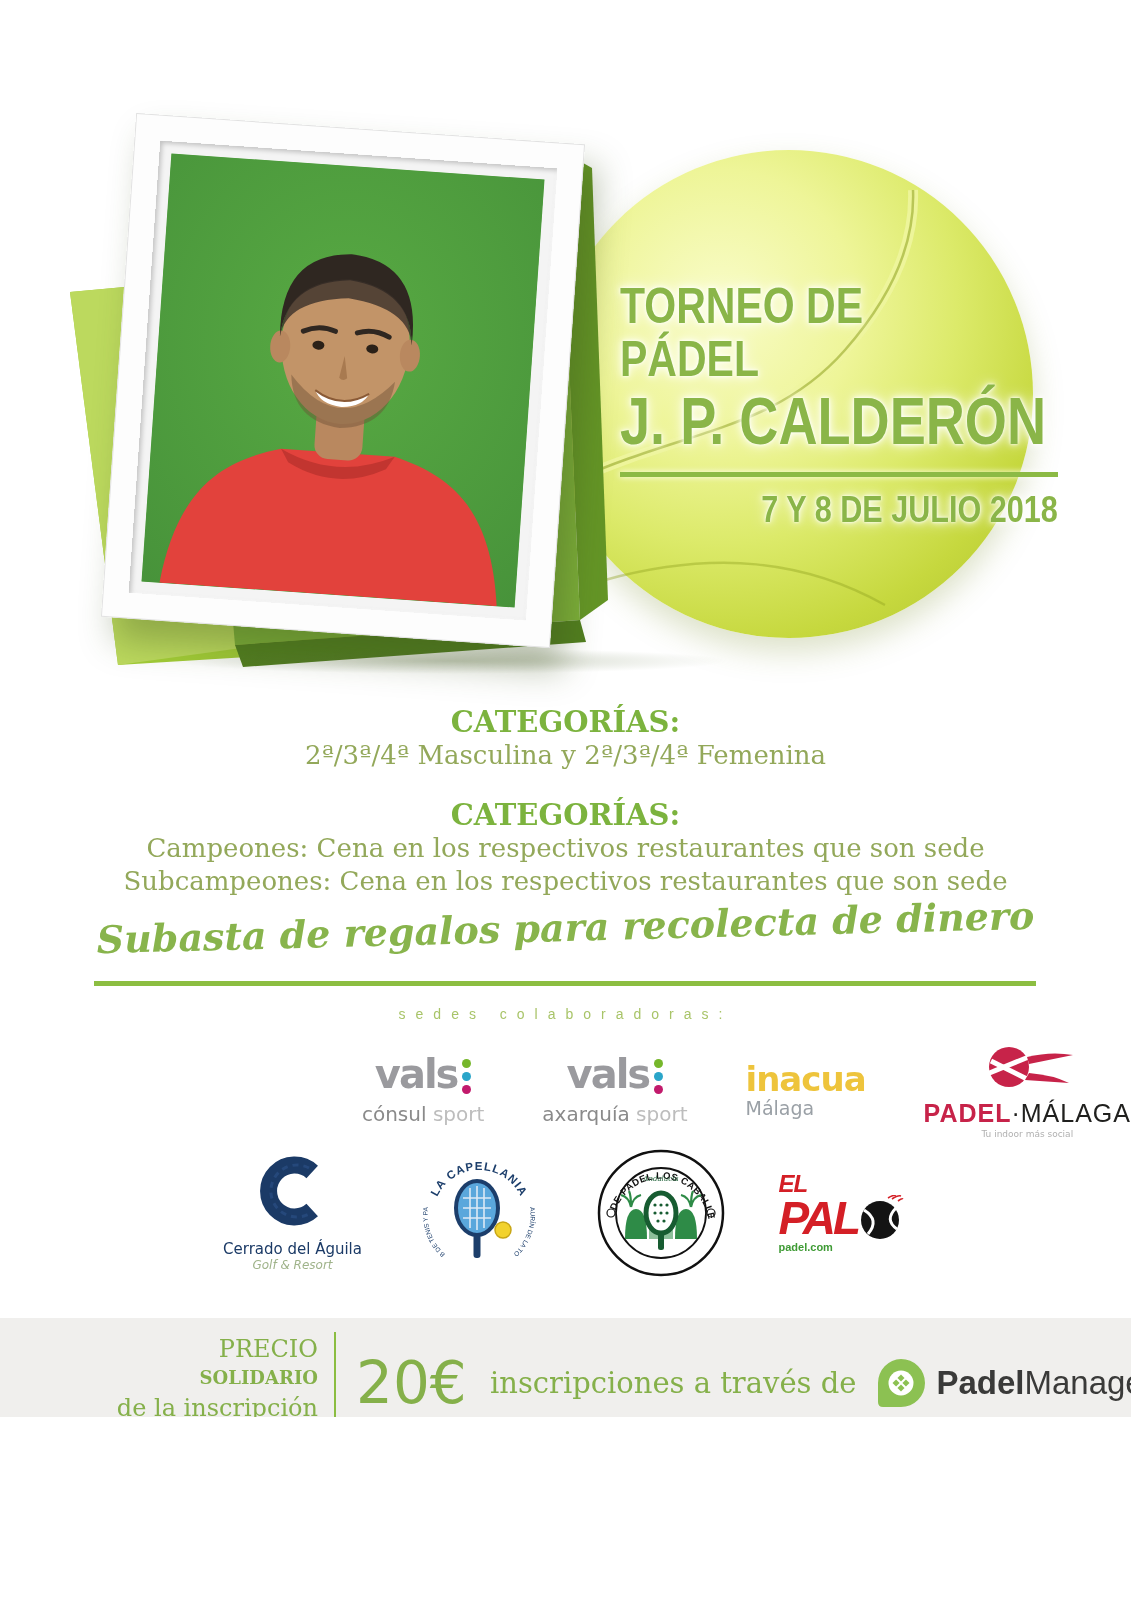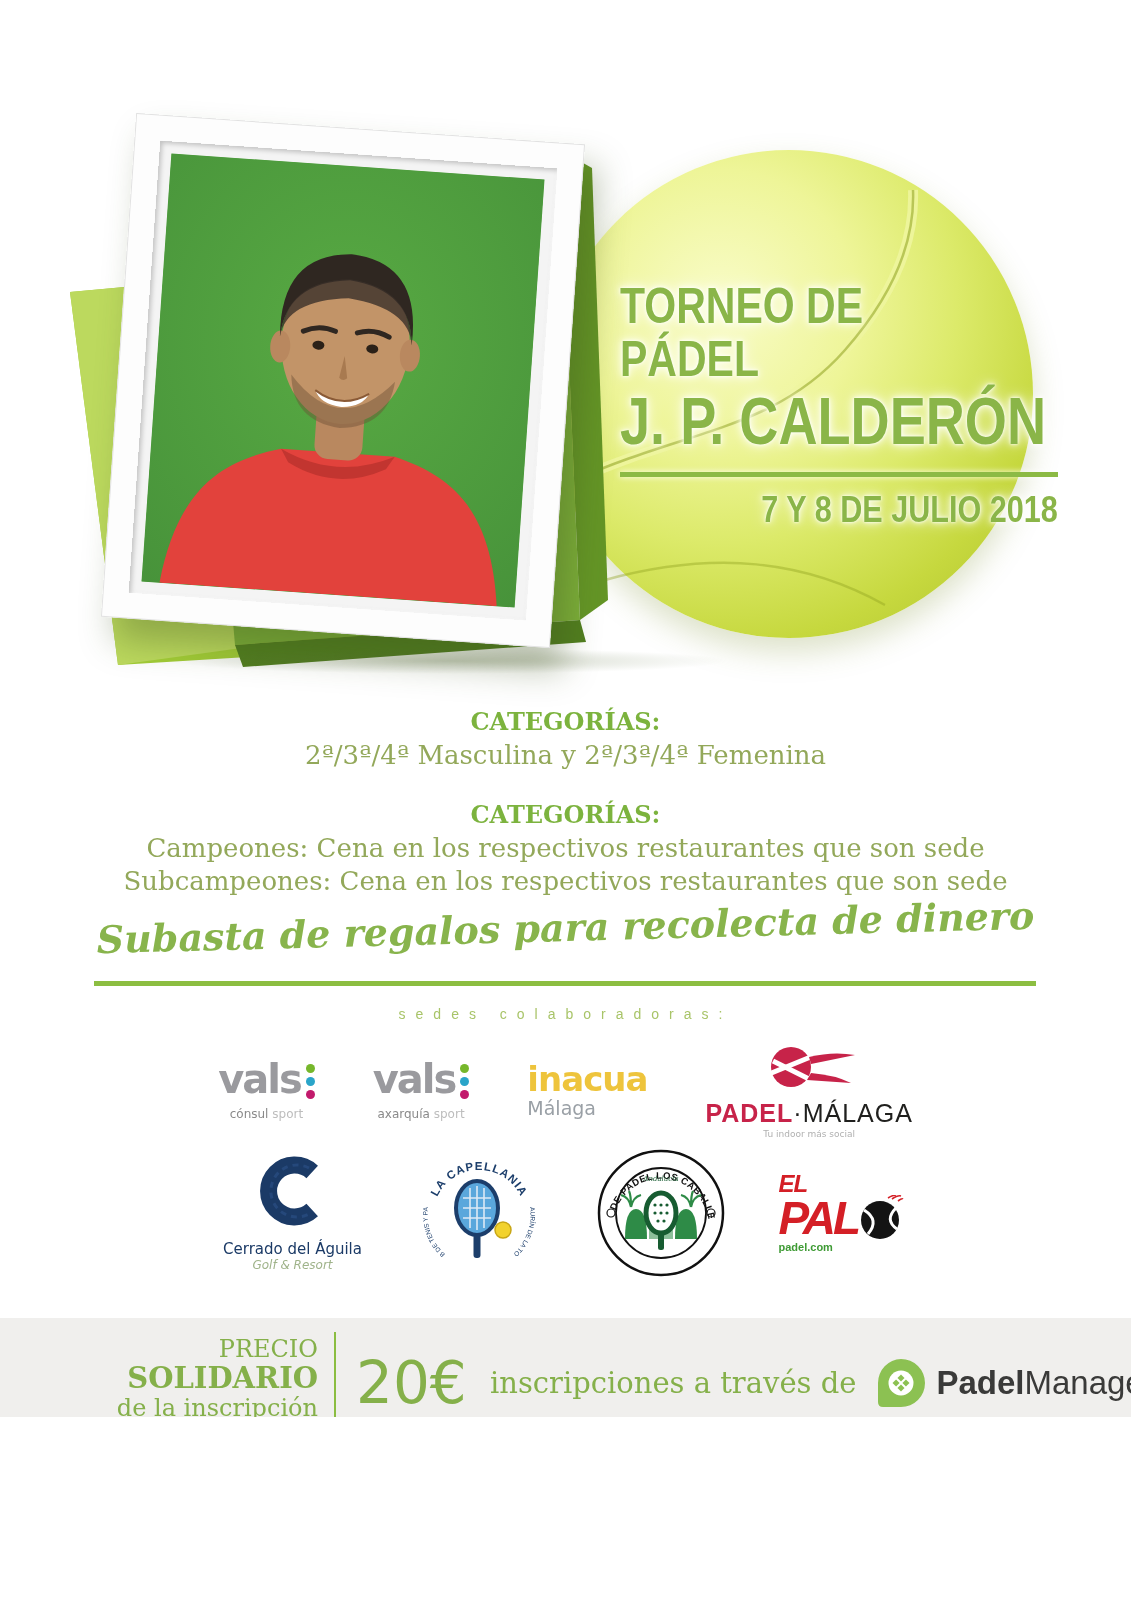--- a/index.html
+++ b/index.html
@@ -40,44 +40,44 @@
     font-family:"Liberation Sans",sans-serif;font-weight:bold;
     text-shadow:0 0 3px #fff,0 0 8px rgba(255,255,255,.95),0 0 16px rgba(255,255,255,.9);}
   .hero-title .t1{font-size:50px;line-height:1.05;display:inline-block;transform:scaleX(.82);transform-origin:left;letter-spacing:0;}
   .hero-title .t2{font-size:66px;line-height:1.05;display:inline-block;transform:scaleX(.82);transform-origin:left;margin-top:2px;white-space:nowrap;}
   .hero-title .t-rule{width:100%;height:5px;background:#8cba45;margin-top:16px;box-shadow:0 0 6px rgba(255,255,255,.9);}
   .hero-title .t-date{text-align:right;margin-top:12px;}
   .hero-title .t-date span{font-size:36px;display:inline-block;transform:scaleX(.85);transform-origin:right;white-space:nowrap;}
 
   
   .info{position:absolute;left:0;top:705px;width:100%;text-align:center;font-family:"DejaVu Serif",serif;}
-  .info .head{font-size:24px;font-weight:bold;color:#7cb33e;line-height:34px;text-align:center;}
+  .info .head{font-size:29px;font-weight:bold;color:#7cb33e;line-height:34px;text-align:center;}
   .info .body{font-size:26px;color:#93a85a;line-height:33px;}
   .info .gap{height:26px;}
   .script-note{position:absolute;left:0;top:905px;width:100%;text-align:center;
     font-family:"DejaVu Serif",serif;font-style:italic;font-weight:bold;
     font-size:38px;color:#88b44c;transform:rotate(-1.5deg);}
   .rule{position:absolute;left:94px;top:981px;width:942px;height:5px;background:#8cbe41;}
 
   
   .sedes-heading{position:absolute;left:0;top:1006px;width:100%;text-align:center;
     font-size:14px;letter-spacing:10px;color:#a8c468;font-family:"Liberation Sans",sans-serif;}
   .logo-row1{position:absolute;left:0;top:1036px;width:100%;height:108px;display:flex;
-    align-items:center;justify-content:center;gap:58px;}
+    align-items:center;justify-content:flex-end;gap:58px;}
   .logo-row2{position:absolute;left:0;top:1142px;width:100%;height:142px;display:flex;
     align-items:center;justify-content:center;gap:52px;}
 
   .vals{text-align:center;}
   .vals .mark{display:flex;align-items:flex-start;justify-content:center;gap:5px;}
   .vals .word{font-family:"DejaVu Sans",sans-serif;font-weight:bold;font-size:40px;line-height:40px;
     color:#9a9a9e;letter-spacing:-2px;}
   .vals .dots{display:flex;flex-direction:column;gap:4px;padding-top:5px;}
   .vals .dots i{width:9px;height:9px;border-radius:50%;display:block;}
   .vals .dot-g{background:#76b72b;} .vals .dot-b{background:#2aa5c9;} .vals .dot-m{background:#c21a6c;}
-  .vals .sub{font-size:12px;color:#8a8a8a;margin-top:8px;}
+  .vals .sub{font-size:20px;color:#8a8a8a;margin-top:8px;}
   .vals .sub .lite{color:#bdbdbd;}
 
   .inacua{text-align:left;}
   .inacua .word{font-family:"DejaVu Sans",sans-serif;font-weight:bold;font-size:34px;color:#eec43c;letter-spacing:-1px;line-height:34px;}
   .inacua .sub{font-size:19px;color:#9aa0a6;margin-top:1px;}
 
   .pmalaga{text-align:center;}
   .pmalaga .line{font-family:"Liberation Sans",sans-serif;font-size:25px;letter-spacing:1px;margin-top:2px;white-space:nowrap;}
   .pmalaga .line .red{color:#c72349;font-weight:bold;}
   .pmalaga .line .blk{color:#20201e;}
@@ -91,21 +91,21 @@
   .elpalo .el{font-size:24px;font-weight:bold;font-style:italic;color:#d41f26;line-height:22px;letter-spacing:-1px;}
   .elpalo .mainline{display:flex;align-items:center;}
   .elpalo .pal{font-size:46px;font-weight:bold;font-style:italic;color:#d41f26;line-height:44px;letter-spacing:-3px;}
   .elpalo .sub{font-size:11px;font-weight:bold;color:#3f9b35;margin-top:0px;}
 
   
   .price-bar{position:absolute;left:0;top:1318px;width:100%;height:130px;background:#f0efed;}
   .price-label{position:absolute;left:110px;top:17px;width:208px;text-align:right;
     font-family:"DejaVu Serif",serif;color:#85b04a;}
   .price-label .l1{font-size:24px;line-height:28px;}
-  .price-label .l2{font-size:29px;font-weight:bold;line-height:30px;}
+  .price-label .l2{font-size:18px;font-weight:bold;line-height:30px;}
   .price-label .l3{font-size:24px;line-height:30px;}
   .price-divider{position:absolute;left:334px;top:14px;height:102px;width:2px;background:#8bbd41;}
   .price-value{position:absolute;left:356px;top:0;height:130px;display:flex;align-items:center;
     font-size:58px;color:#85b04a;font-family:"DejaVu Sans",sans-serif;}
   .cta{position:absolute;left:490px;top:0;height:130px;display:flex;align-items:center;gap:16px;}
   .cta .cta-text{font-family:"DejaVu Serif",serif;font-size:29px;color:#85b04a;white-space:nowrap;}
   .pm-brand{display:flex;align-items:center;gap:8px;}
   .pm-brand .pm-text{font-family:"Liberation Sans",sans-serif;font-size:33px;color:#3a3a39;white-space:nowrap;}
   .pm-brand .pm-text b{font-weight:bold;}
 

